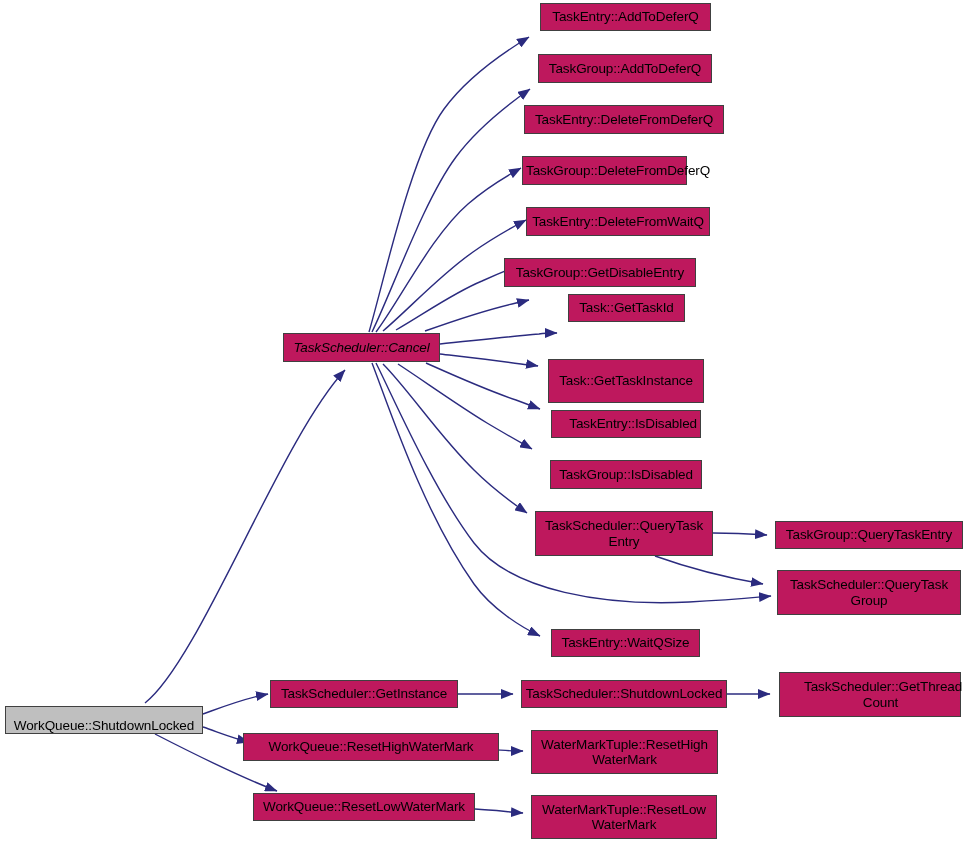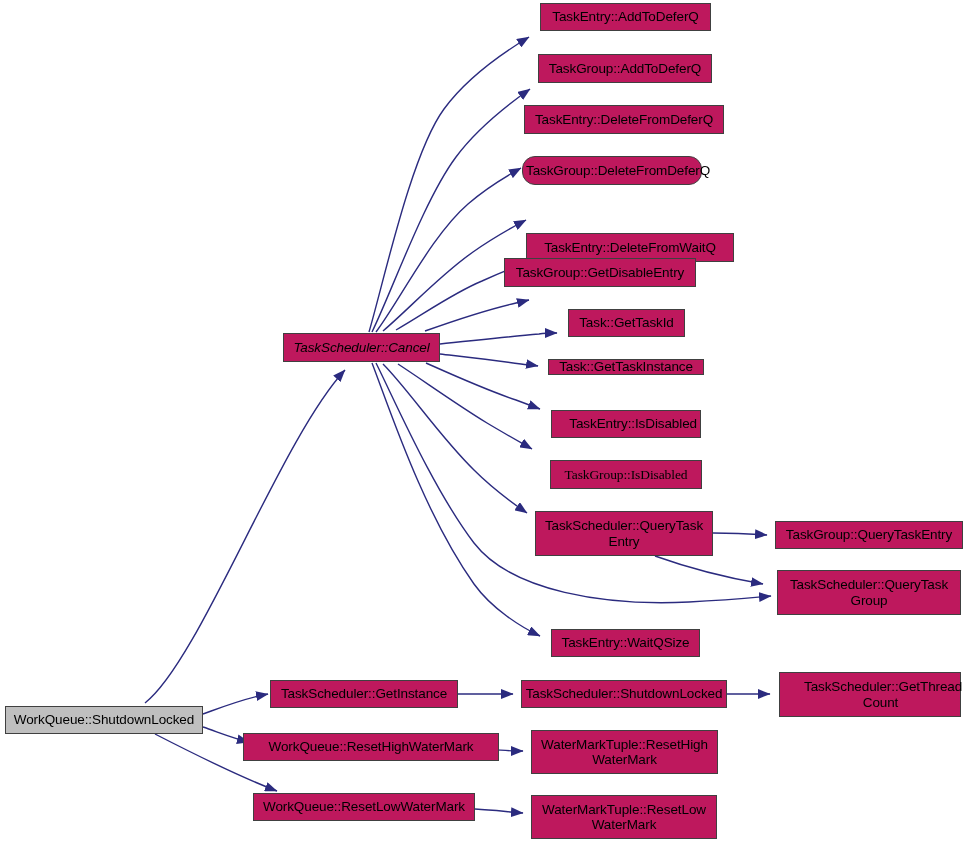--- a/index.html
+++ b/index.html
@@ -82,32 +82,32 @@
         <path d="M 372,363 C 389,407 423,512 474,584 C 492,609 521,627 540,636" fill="none" stroke="#2b2b7f" stroke-width="1.4" marker-end="url(#arrowhead)"></path>
         <path d="M 713,533 C 735,533 753,534 767,535" fill="none" stroke="#2b2b7f" stroke-width="1.4" marker-end="url(#arrowhead)"></path>
         <path d="M 655,556 C 683,566 722,577 763,584" fill="none" stroke="#2b2b7f" stroke-width="1.4" marker-end="url(#arrowhead)"></path>
         <path d="M 458,694 C 480,694 497,694 513,694" fill="none" stroke="#2b2b7f" stroke-width="1.4" marker-end="url(#arrowhead)"></path>
         <path d="M 727,694 C 745,694 757,694 770,694" fill="none" stroke="#2b2b7f" stroke-width="1.4" marker-end="url(#arrowhead)"></path>
         <path d="M 477,749 C 496,750 510,751 523,751" fill="none" stroke="#2b2b7f" stroke-width="1.4" marker-end="url(#arrowhead)"></path>
         <path d="M 475,809 C 494,810 509,812 523,813" fill="none" stroke="#2b2b7f" stroke-width="1.4" marker-end="url(#arrowhead)"></path>
       </g>
   </svg>
   <div id="nodes">
-      <div class="node highlight" style="left: 5px; top: 706px; width: 198px; height: 28px; background: rgb(191, 191, 191);"><span class="node-label">WorkQueue::ShutdownLocked</span></div>
+      <div class="node highlight" style="left: 5px; top: 706px; width: 198px; height: 28px; background: rgb(191, 191, 191); align-items: flex-end;"><span class="node-label">WorkQueue::ShutdownLocked</span></div>
       <div class="node" style="left: 283px; top: 333px; width: 157px; height: 29px; font-style: italic;"><span class="node-label">TaskScheduler::Cancel</span></div>
       <div class="node" style="left: 540px; top: 3px; width: 171px; height: 28px;"><span class="node-label">TaskEntry::AddToDeferQ</span></div>
       <div class="node" style="left: 538px; top: 54px; width: 174px; height: 29px;"><span class="node-label">TaskGroup::AddToDeferQ</span></div>
       <div class="node" style="left: 524px; top: 105px; width: 200px; height: 29px;"><span class="node-label">TaskEntry::DeleteFromDeferQ</span></div>
-      <div class="node" style="left: 522px; top: 156px; width: 180px; height: 29px; border-radius: 13px;"><span class="node-label">TaskGroup::DeleteFromDeferQ</span></div>
-      <div class="node" style="left: 526px; top: 207px; width: 208px; height: 29px; margin-top: 26px;"><span class="node-label">TaskEntry::DeleteFromWaitQ</span></div>
+      <div class="node" style="left: 522px; top: 156px; width: 165px; height: 29px;"><span class="node-label">TaskGroup::DeleteFromDeferQ</span></div>
+      <div class="node" style="left: 526px; top: 207px; width: 184px; height: 29px;"><span class="node-label">TaskEntry::DeleteFromWaitQ</span></div>
       <div class="node" style="left: 504px; top: 258px; width: 192px; height: 29px;"><span class="node-label">TaskGroup::GetDisableEntry</span></div>
-      <div class="node" style="left: 568px; top: 309px; width: 117px; height: 28px;"><span class="node-label">Task::GetTaskId</span></div>
-      <div class="node" style="left: 548px; top: 359px; width: 156px; height: 16px;"><span class="node-label">Task::GetTaskInstance</span></div>
+      <div class="node" style="left: 568px; top: 294px; width: 117px; height: 28px;"><span class="node-label">Task::GetTaskId</span></div>
+      <div class="node" style="left: 548px; top: 359px; width: 156px; height: 44px;"><span class="node-label">Task::GetTaskInstance</span></div>
       <div class="node" style="left: 551px; top: 410px; width: 150px; height: 28px; text-align: right;"><span class="node-label">TaskEntry::IsDisabled</span></div>
-      <div class="node" style="left: 550px; top: 460px; width: 152px; height: 29px; font-family: Liberation Serif, serif;"><span class="node-label">TaskGroup::IsDisabled</span></div>
+      <div class="node" style="left: 550px; top: 460px; width: 152px; height: 29px;"><span class="node-label">TaskGroup::IsDisabled</span></div>
       <div class="node" style="left: 535px; top: 511px; width: 178px; height: 45px;"><span class="node-label">TaskScheduler::QueryTask
 Entry</span></div>
       <div class="node" style="left: 551px; top: 629px; width: 149px; height: 28px;"><span class="node-label">TaskEntry::WaitQSize</span></div>
       <div class="node" style="left: 775px; top: 521px; width: 188px; height: 28px;"><span class="node-label">TaskGroup::QueryTaskEntry</span></div>
       <div class="node" style="left: 777px; top: 570px; width: 184px; height: 45px;"><span class="node-label">TaskScheduler::QueryTask
 Group</span></div>
       <div class="node" style="left: 270px; top: 680px; width: 188px; height: 28px;"><span class="node-label">TaskScheduler::GetInstance</span></div>
       <div class="node" style="left: 521px; top: 680px; width: 206px; height: 28px;"><span class="node-label">TaskScheduler::ShutdownLocked</span></div>
       <div class="node" style="left: 779px; top: 672px; width: 182px; height: 45px; padding-left: 21px;"><span class="node-label">TaskScheduler::GetThread
 Count</span></div>

